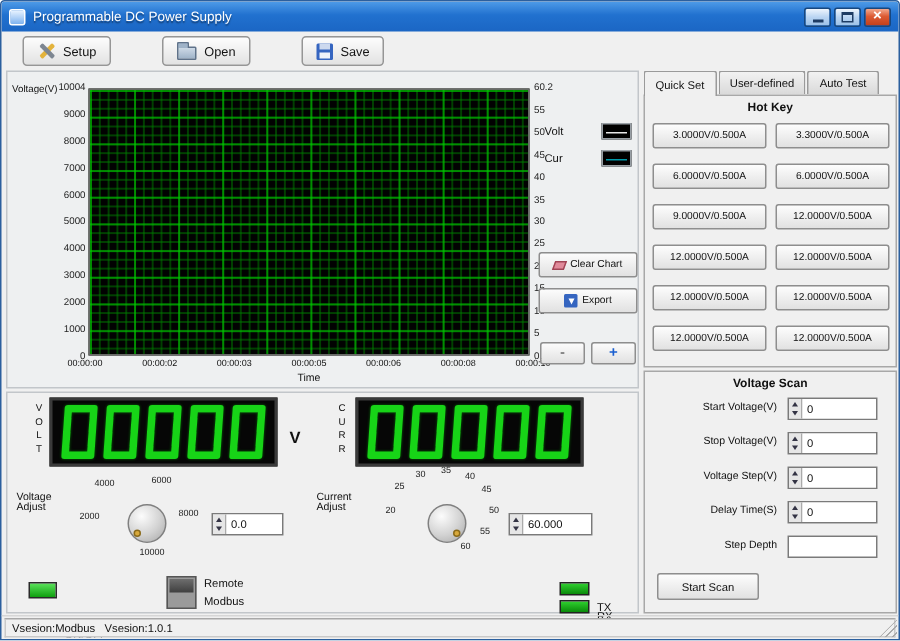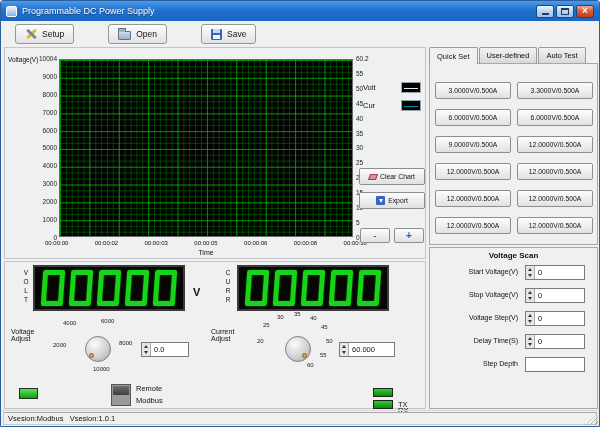--- a/index.html
+++ b/index.html
@@ -234,20 +234,21 @@
   </div>
 
   <div id="right-panel">
     <div id="tabs">
       <div class="tab active">Quick Set</div>
       <div class="tab">User-defined</div>
       <div class="tab">Auto Test</div>
     </div>
 
     <div id="hotkey-group" class="group">
+      <div class="group-title">Hot Key</div>
       <div class="hk-btn hk-c0 hk-r0">3.0000V/0.500A</div>
       <div class="hk-btn hk-c1 hk-r0">3.3000V/0.500A</div>
       <div class="hk-btn hk-c0 hk-r1">6.0000V/0.500A</div>
       <div class="hk-btn hk-c1 hk-r1">6.0000V/0.500A</div>
       <div class="hk-btn hk-c0 hk-r2">9.0000V/0.500A</div>
       <div class="hk-btn hk-c1 hk-r2">12.0000V/0.500A</div>
       <div class="hk-btn hk-c0 hk-r3">12.0000V/0.500A</div>
       <div class="hk-btn hk-c1 hk-r3">12.0000V/0.500A</div>
       <div class="hk-btn hk-c0 hk-r4">12.0000V/0.500A</div>
       <div class="hk-btn hk-c1 hk-r4">12.0000V/0.500A</div>
@@ -316,20 +317,21 @@
           </div>
           <div class="spin-value">0</div>
         </div>
       </div>
 
       <div class="scan-row sr4">
         <span class="scan-label">Step Depth</span>
         <div class="plain-box"></div>
       </div>
 
+      <div id="start-scan">Start Scan</div>
     </div>
   </div>
 
   <div id="bottom-panel">
     <div id="volt-label" class="meter-label">VOLT</div>
     <div id="volt-display" class="seg-display">
         <div class="seg-digit"></div>
         <div class="seg-digit"></div>
         <div class="seg-digit"></div>
         <div class="seg-digit"></div>

